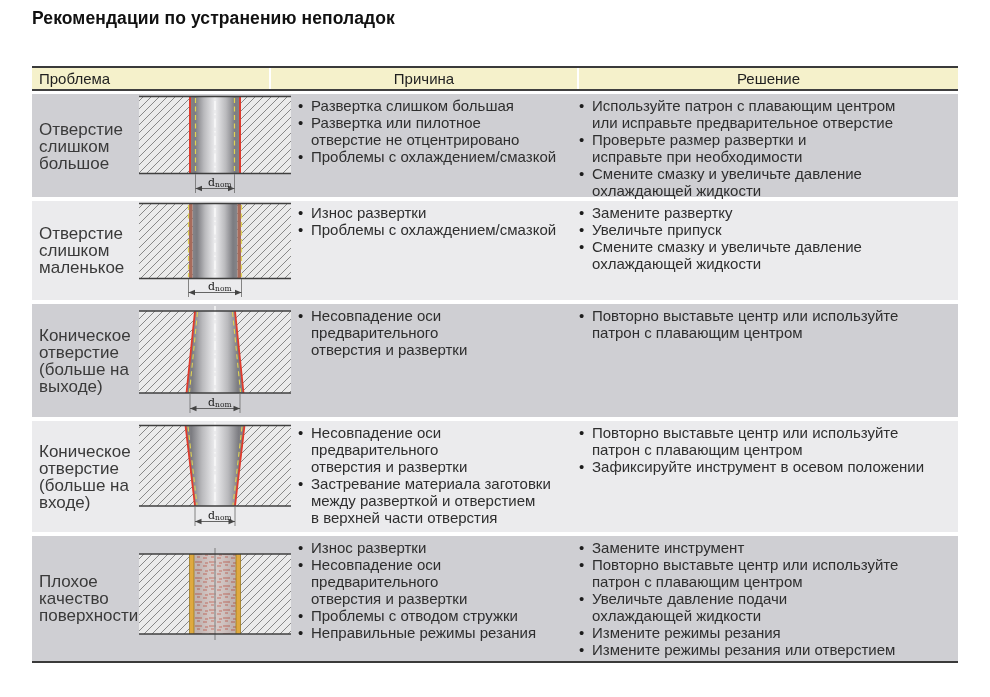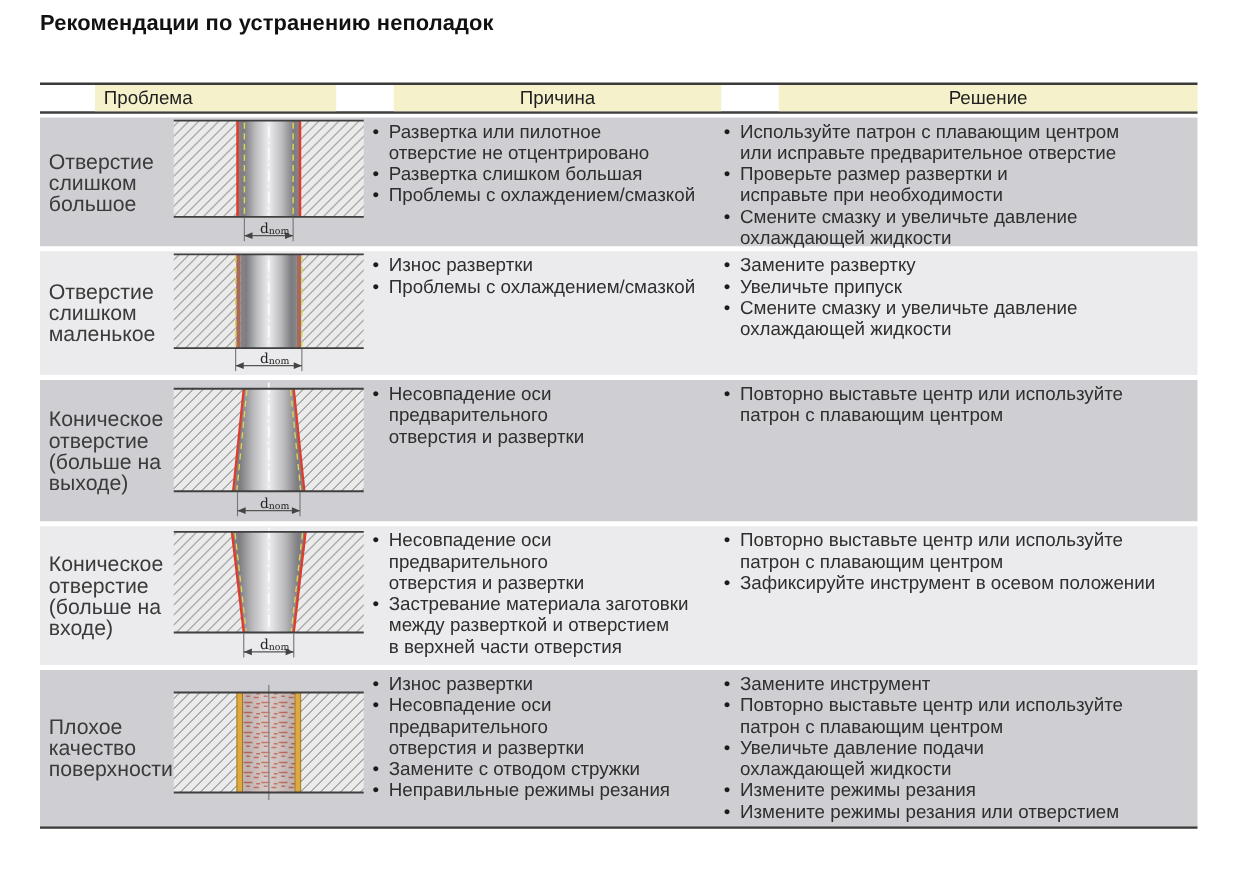--- a/index.html
+++ b/index.html
@@ -8,21 +8,21 @@
 
   .page { position:absolute; left:0; top:0; width:811px; height:697px; }
   .page-title { position:absolute; left:32px; top:8px; font-size:17.5px; font-weight:700; color:#111; letter-spacing:0.1px; }
 
   .ttable { position:absolute; left:32px; top:66px; width:926px;
             border-top:2px solid #3a3a3a; border-bottom:2px solid #3a3a3a; background:#fff; }
 
   .thead { display:grid; grid-template-columns:237px 306px 1fr; column-gap:2px;
            background:#fff; border-bottom:2px solid #3f3f3f; }
   .th { background:#f5f1cb; height:21px; display:flex; align-items:center; justify-content:center;
-        font-size:15px; color:#1f1f1f;margin-left:44px; }
+        font-size:15px; color:#1f1f1f; }
   .th-problem { justify-content:flex-start; padding-left:7px; }
 
   .trow { display:grid; grid-template-columns:106px 154px 283px 1fr; margin-top:4px; }
   .trow.first { margin-top:3px; }
   .row-dark  { background:#cfcfd3; }
   .row-light { background:#ebebed; }
 
   .cell-problem { display:flex; align-items:center; padding-left:7px;
                   font-size:17px; line-height:17px; color:#3a3a3a; white-space:pre-line; }
   .cell-diagram { position:relative; }
@@ -90,23 +90,23 @@
           <line x1="57.5" y1="80" x2="57.5" y2="99" stroke="#777" stroke-width="0.9"></line>
           <line x1="96.5" y1="80" x2="96.5" y2="99" stroke="#777" stroke-width="0.9"></line>
           <line x1="57.5" y1="94.5" x2="96.5" y2="94.5" stroke="#555" stroke-width="0.9"></line>
           <polygon points="57.5,94.5 64,91.8 64,97.2" fill="#444"></polygon>
           <polygon points="96.5,94.5 90,91.8 90,97.2" fill="#444"></polygon>
           <text class="dim-text" x="70" y="92" font-size="11"><tspan>d</tspan><tspan font-size="7.5" dy="1">nom</tspan></text>
         </svg>
       </div>
       <div class="cell-list cell-causes">
           <ul>
+        <li>Развертка слишком большая</li>
         <li>Развертка или пилотное
 отверстие не отцентрировано</li>
-        <li>Развертка слишком большая</li>
         <li>Проблемы с охлаждением/смазкой</li>
       </ul>
         </div>
       <div class="cell-list cell-solutions">
           <ul>
         <li>Используйте патрон с плавающим центром
 или исправьте предварительное отверстие</li>
         <li>Проверьте размер развертки и
 исправьте при необходимости</li>
         <li>Смените смазку и увеличьте давление
@@ -255,21 +255,21 @@
           <line x1="1" y1="18" x2="153" y2="18" stroke="#3f3f3f" stroke-width="1.5"></line>
           <line x1="1" y1="98" x2="153" y2="98" stroke="#3f3f3f" stroke-width="1.5"></line>
         </svg>
       </div>
       <div class="cell-list cell-causes">
           <ul>
         <li>Износ развертки</li>
         <li>Несовпадение оси
 предварительного
 отверстия и развертки</li>
-        <li>Замените с отводом стружки</li>
+        <li>Проблемы с отводом стружки</li>
         <li>Неправильные режимы резания</li>
       </ul>
         </div>
       <div class="cell-list cell-solutions">
           <ul>
         <li>Замените инструмент</li>
         <li>Повторно выставьте центр или используйте
 патрон с плавающим центром</li>
         <li>Увеличьте давление подачи
 охлаждающей жидкости</li>

